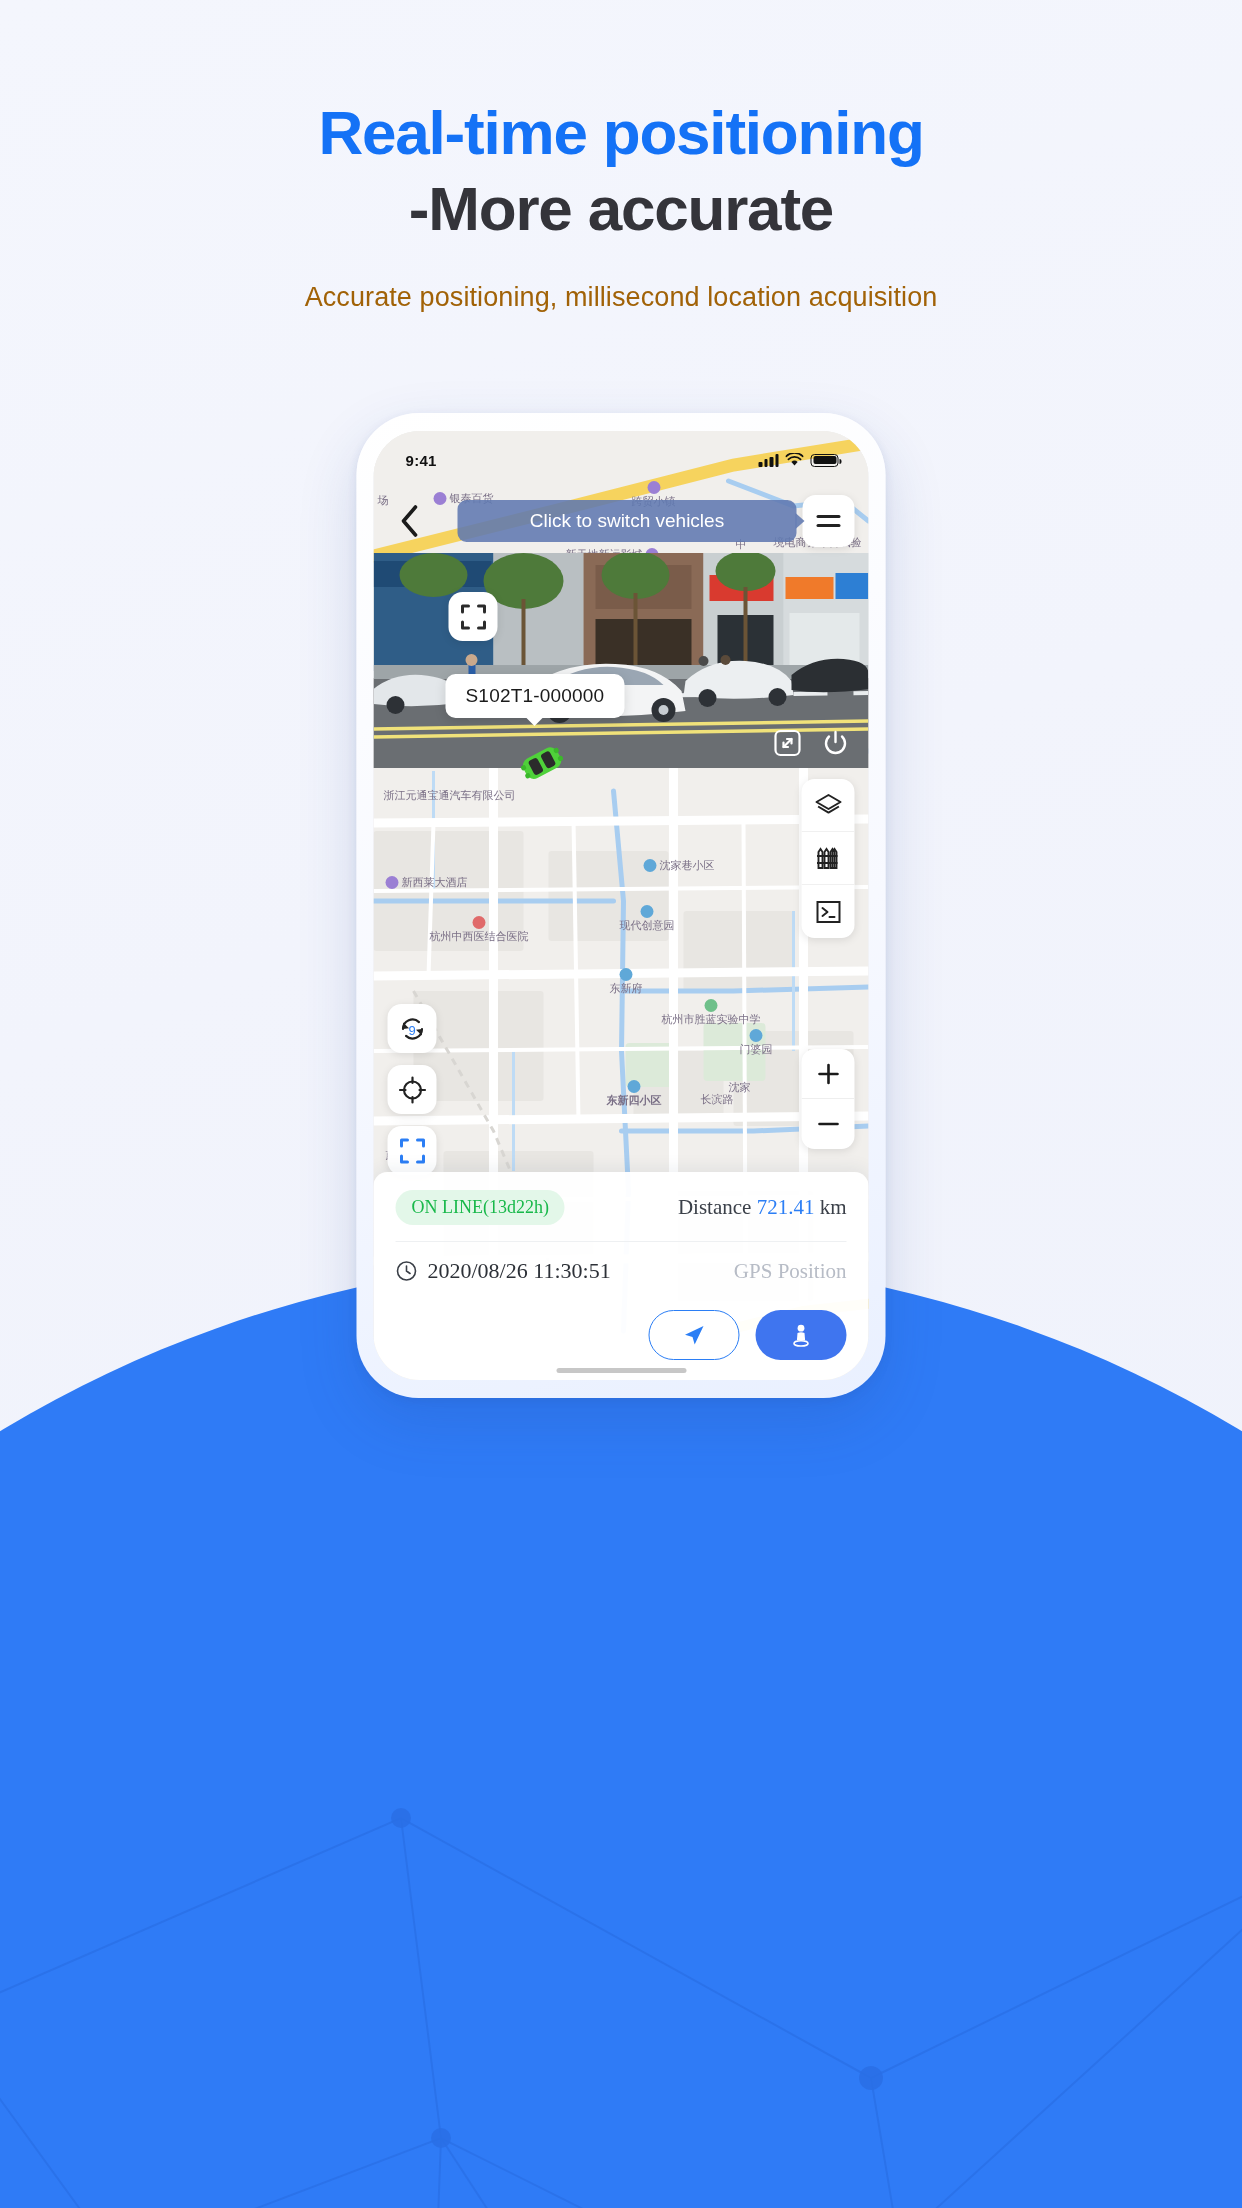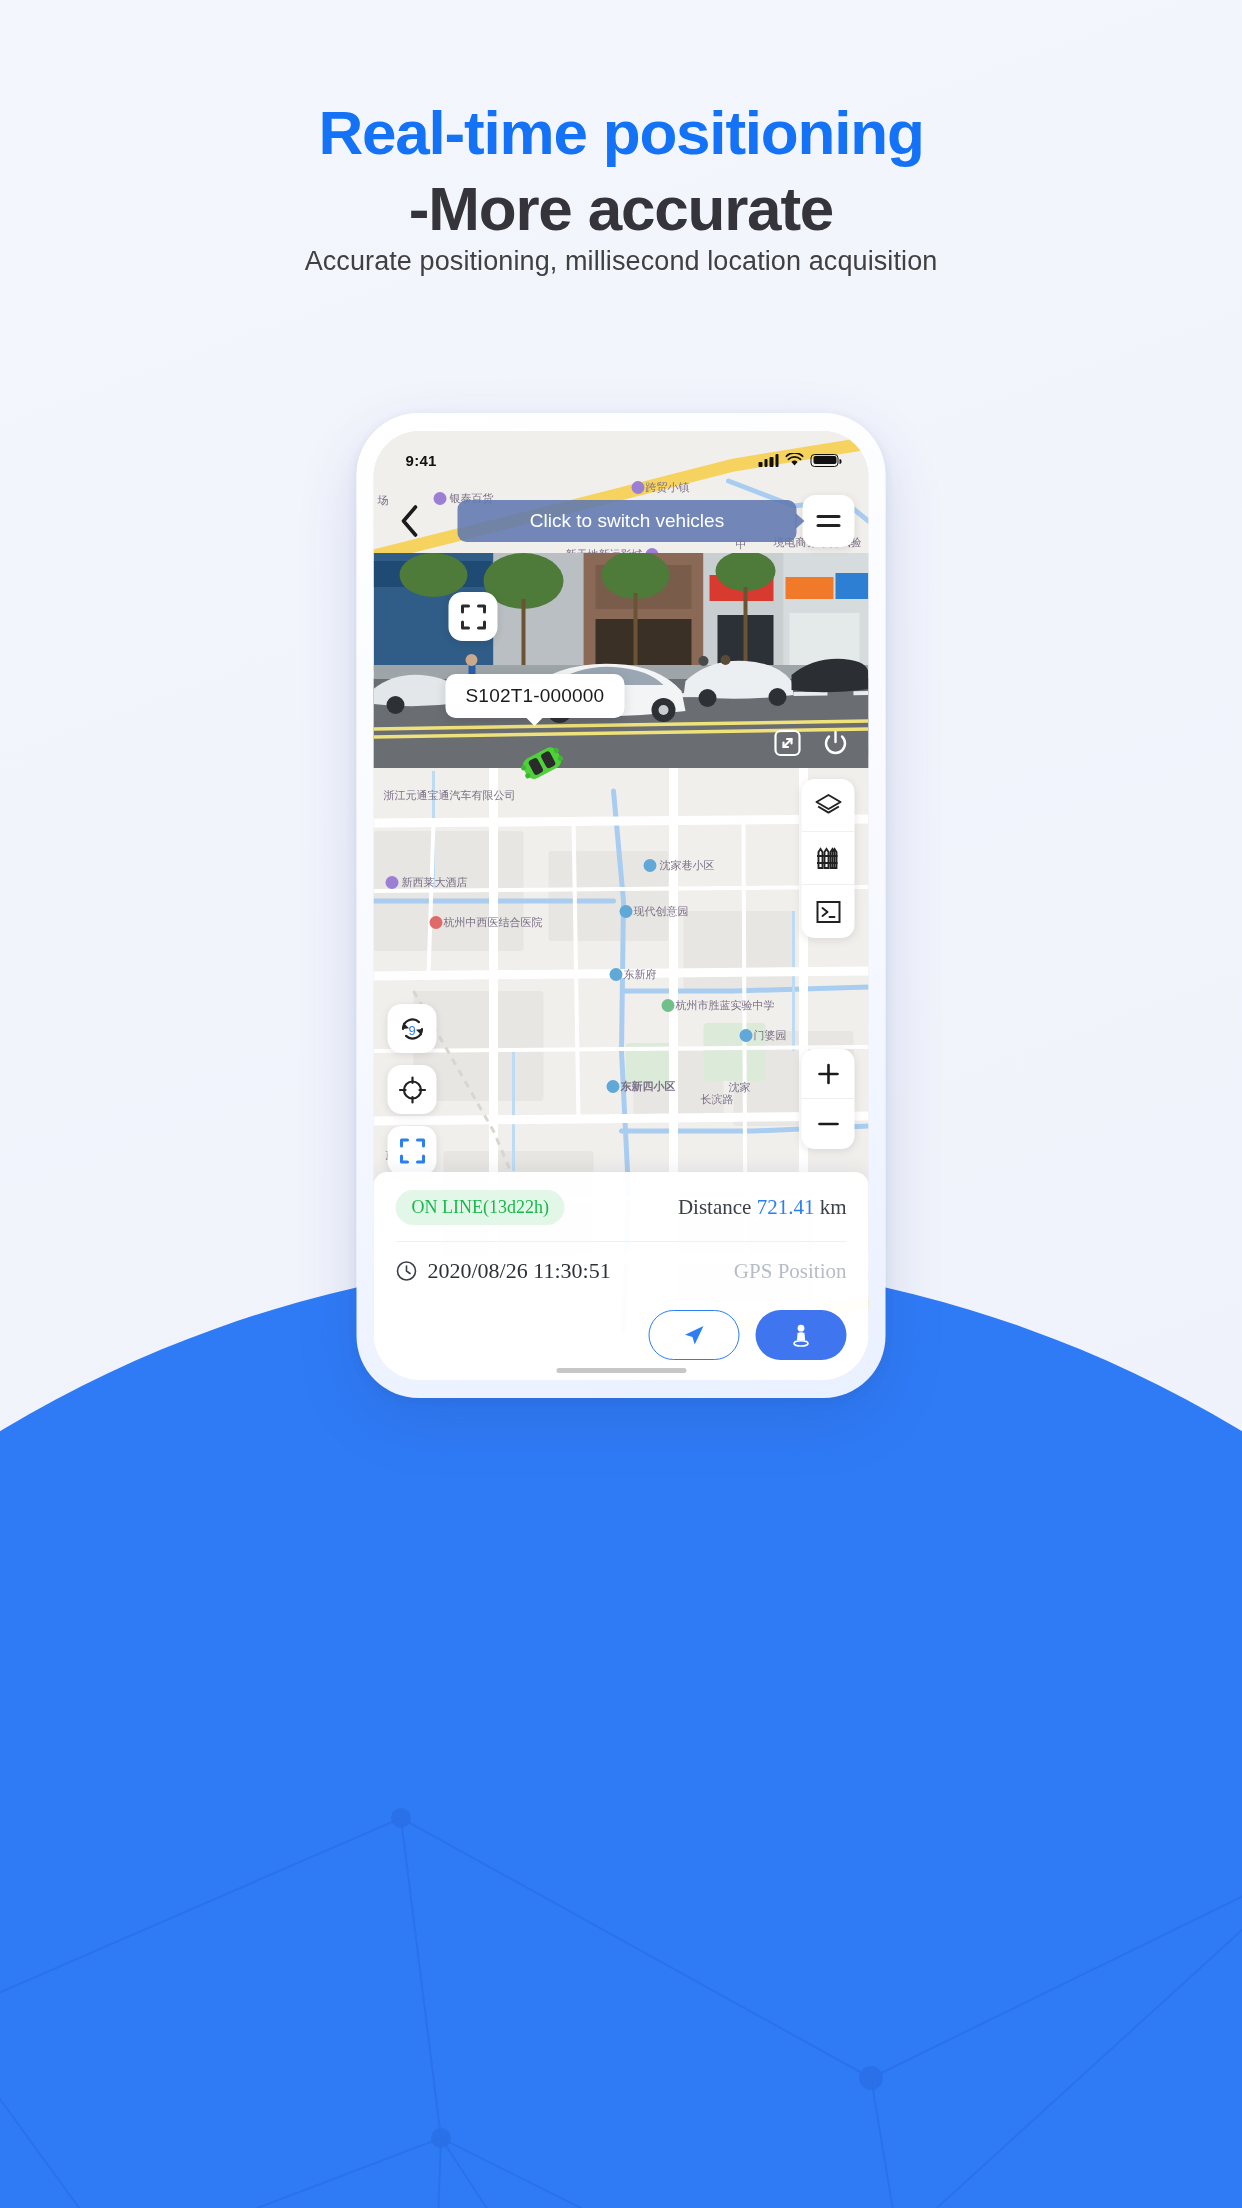--- a/index.html
+++ b/index.html
@@ -37,22 +37,23 @@
   }
   .headline h1 {
     font-size: 62px;
     line-height: 1.22;
     font-weight: 700;
     letter-spacing: -1.2px;
   }
   .hl-line1 { color: #1472f6; display: block; }
   .hl-line2 { color: #34343a; display: block; }
   .subtitle {
+    margin-top: 36px;
     font-size: 27px;
-    color: #404040;
+    color: #a16207;
     font-weight: 400;
     letter-spacing: .1px;
   }
 
   
   .phone {
     position: absolute;
     left: 50%; transform: translateX(-50%);
     top: 413px;
     width: 529px; height: 985px;
@@ -86,21 +87,21 @@
     pointer-events: none;
   }
   .poi .dot {
     width: 13px; height: 13px; border-radius: 50%;
     background: #9b7fd4; display: inline-block;
     flex: 0 0 auto;
   }
   .poi.blue .dot { background: #5fa8d8; }
   .poi.green .dot { background: #6fc08a; }
   .poi.red .dot { background: #e06a6a; }
-  .poi.col { flex-direction: row; gap: 1px; }
+  .poi.col { flex-direction: column; gap: 1px; }
   .poi.col span { line-height: 1.15; }
 
   
   .statusbar {
     position: absolute; top: 0; left: 0; right: 0; height: 58px;
     display: flex; align-items: center; justify-content: space-between;
     padding: 0 30px 0 32px;
     z-index: 30;
   }
   .sb-time { font-size: 15px; font-weight: 600; color: #111; letter-spacing: .3px; }

